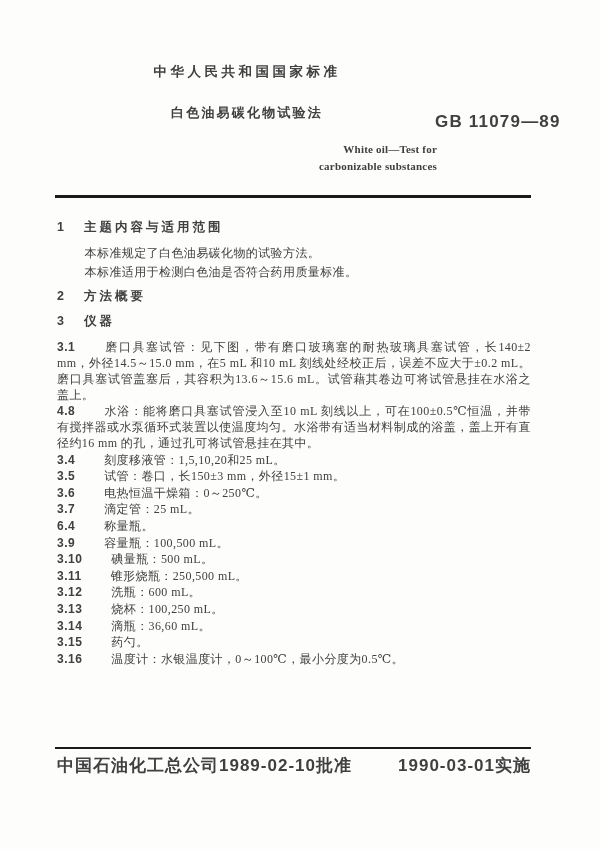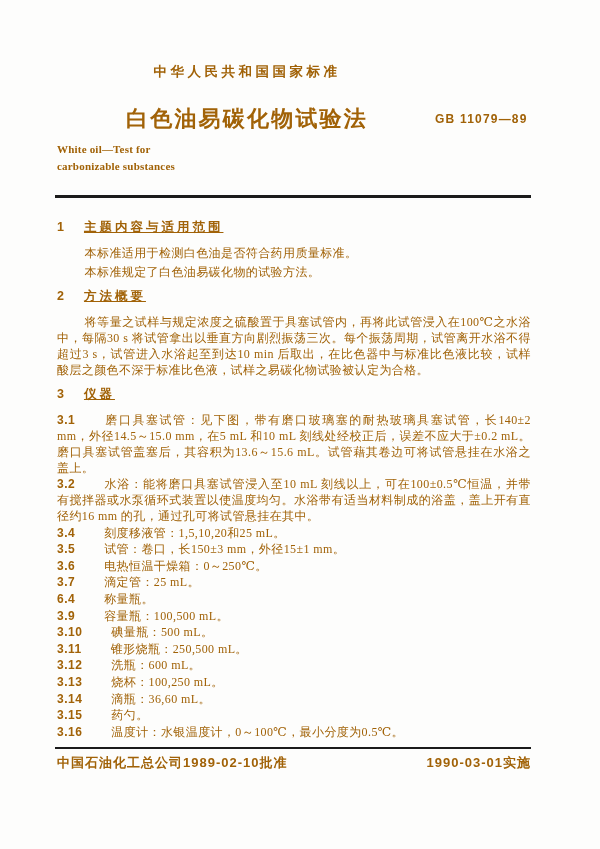--- a/index.html
+++ b/index.html
@@ -2,49 +2,49 @@
 <html><head>
 <meta charset="utf-8">
 <style>
   html, body { margin: 0; padding: 0; background: #ffffff; }
   .page {
     position: relative;
     width: 600px;
     height: 849px;
     background: #fdfdfc;
     overflow: hidden;
-    color: #a16207;
+    color: #404040;
     font-family: "Liberation Serif", "DejaVu Serif", serif;
   }
 
   
   .doc-header { position: absolute; top: 0; left: 0; width: 100%; }
   .std-label {
     position: absolute; top: 63px; left: 57px; width: 380px;
     text-align: center;
     font-family: "Liberation Sans", "DejaVu Sans", sans-serif;
     font-weight: 700; font-size: 13.5px; letter-spacing: 3.5px;
     white-space: nowrap;
   }
   .title-zh {
     position: absolute; top: 104px; left: 57px; width: 380px;
     text-align: center;
     font-family: "Liberation Sans", "DejaVu Sans", sans-serif;
-    font-weight: 700; font-size: 22px; letter-spacing: 2.2px;
+    font-weight: 700; font-size: 13px; letter-spacing: 2.2px;
     white-space: nowrap;
   }
   .std-code {
     position: absolute; top: 112px; left: 435px;
     font-family: "Liberation Sans", "DejaVu Sans", sans-serif;
-    font-weight: 700; font-size: 12px; letter-spacing: 1.2px;
+    font-weight: 700; font-size: 17px; letter-spacing: 1.2px;
     white-space: nowrap;
   }
   .title-en {
     position: absolute; left: 57px; width: 380px;
-    text-align: left;
+    text-align: right;
     font-weight: 700; font-size: 11px; letter-spacing: 0.2px;
     white-space: nowrap;
   }
   .title-en-1 { top: 143px; }
   .title-en-2 { top: 160px; }
 
   
   .rule { position: absolute; left: 55px; width: 476px; background: #1b1b1b; }
   .rule-top { top: 195px; height: 3px; }
   .rule-bottom { top: 747px; height: 2px; }
@@ -52,38 +52,38 @@
   
   .doc-body {
     position: absolute; top: 212px; left: 57px; width: 474px;
     font-size: 12px; line-height: 16px; letter-spacing: 0.4px;
     text-align: justify;
   }
   .sec-heading {
     margin: 9px 0 10px 0;
     font-family: "Liberation Sans", "DejaVu Sans", sans-serif;
     font-weight: 700; font-size: 12.5px; letter-spacing: 0.5px;
-    line-height: 15px; text-align: left; text-decoration: underline;
+    line-height: 15px; text-align: left;
   }
   .section-1 .sec-heading { margin-top: 8px; }
   .sec-no { display: inline-block; margin-right: 20px; letter-spacing: 0; }
   .sec-title { letter-spacing: 3px; }
   .para { margin: 0 0 2.5px 0; text-indent: 2.3em; }
   .item { margin: 0 0 0.6px 0; }
   .item-no {
     font-family: "Liberation Sans", "DejaVu Sans", sans-serif;
     font-weight: 700; margin-right: 29px; letter-spacing: 0.5px;
   }
 
   
   .doc-footer {
     position: absolute; top: 754px; left: 57px; width: 474px;
     display: flex; justify-content: space-between;
     font-family: "Liberation Sans", "DejaVu Sans", sans-serif;
-    font-weight: 700; font-size: 13px; letter-spacing: 1px;
+    font-weight: 700; font-size: 17px; letter-spacing: 1px;
     white-space: nowrap;
     gap: 23px;
   }
 </style>
 </head>
 <body>
 
 <div class="page">
 
   <div class="doc-header">
@@ -95,37 +95,36 @@
   </div>
 
   <div class="rule rule-top"></div>
 
   <div class="doc-body">
 
     <div class="section section-1">
       <h2 class="sec-heading">
         <span class="sec-no">1</span><span class="sec-title">主题内容与适用范围</span>
       </h2>
+      <p class="para">本标准规定了白色油易碳化物的试验方法。</p>
       <p class="para">本标准适用于检测白色油是否符合药用质量标准。</p>
-      <p class="para">本标准规定了白色油易碳化物的试验方法。</p>
     </div>
 
     <div class="section section-2">
       <h2 class="sec-heading">
         <span class="sec-no">2</span><span class="sec-title">方法概要</span>
       </h2>
-      <p class="para">将等量之试样与规定浓度之硫酸置于具塞试管内，再将此试管浸入在100℃之水浴中，每隔30 s 将试管拿出以垂直方向剧烈振荡三次。每个振荡周期，试管离开水浴不得超过3 s，试管进入水浴起至到达10 min 后取出，在比色器中与标准比色液比较，试样酸层之颜色不深于标准比色液，试样之易碳化物试验被认定为合格。</p>
     </div>
 
     <div class="section section-3">
       <h2 class="sec-heading">
         <span class="sec-no">3</span><span class="sec-title">仪器</span>
       </h2>
       <p class="item"><span class="item-no">3.1</span><span>磨口具塞试管：见下图，带有磨口玻璃塞的耐热玻璃具塞试管，长140±2 mm，外径14.5～15.0 mm，在5 mL 和10 mL 刻线处经校正后，误差不应大于±0.2 mL。磨口具塞试管盖塞后，其容积为13.6～15.6 mL。试管藉其卷边可将试管悬挂在水浴之盖上。</span></p>
-      <p class="item"><span class="item-no">3.2</span><span>水浴：能将磨口具塞试管浸入至10 mL 刻线以上，可在100±0.5℃恒温，并带有搅拌器或水泵循环式装置以使温度均匀。水浴带有适当材料制成的浴盖，盖上开有直径约16 mm 的孔，通过孔可将试管悬挂在其中。</span></p>
+      <p class="item"><span class="item-no">4.8</span><span>水浴：能将磨口具塞试管浸入至10 mL 刻线以上，可在100±0.5℃恒温，并带有搅拌器或水泵循环式装置以使温度均匀。水浴带有适当材料制成的浴盖，盖上开有直径约16 mm 的孔，通过孔可将试管悬挂在其中。</span></p>
       <p class="item"><span class="item-no">3.4</span><span>刻度移液管：1,5,10,20和25 mL。</span></p>
       <p class="item"><span class="item-no">3.5</span><span>试管：卷口，长150±3 mm，外径15±1 mm。</span></p>
       <p class="item"><span class="item-no">3.6</span><span>电热恒温干燥箱：0～250℃。</span></p>
       <p class="item"><span class="item-no">3.7</span><span>滴定管：25 mL。</span></p>
       <p class="item"><span class="item-no">6.4</span><span>称量瓶。</span></p>
       <p class="item"><span class="item-no">3.9</span><span>容量瓶：100,500 mL。</span></p>
       <p class="item"><span class="item-no">3.10</span><span>碘量瓶：500 mL。</span></p>
       <p class="item"><span class="item-no">3.11</span><span>锥形烧瓶：250,500 mL。</span></p>
       <p class="item"><span class="item-no">3.12</span><span>洗瓶：600 mL。</span></p>
       <p class="item"><span class="item-no">3.13</span><span>烧杯：100,250 mL。</span></p>

